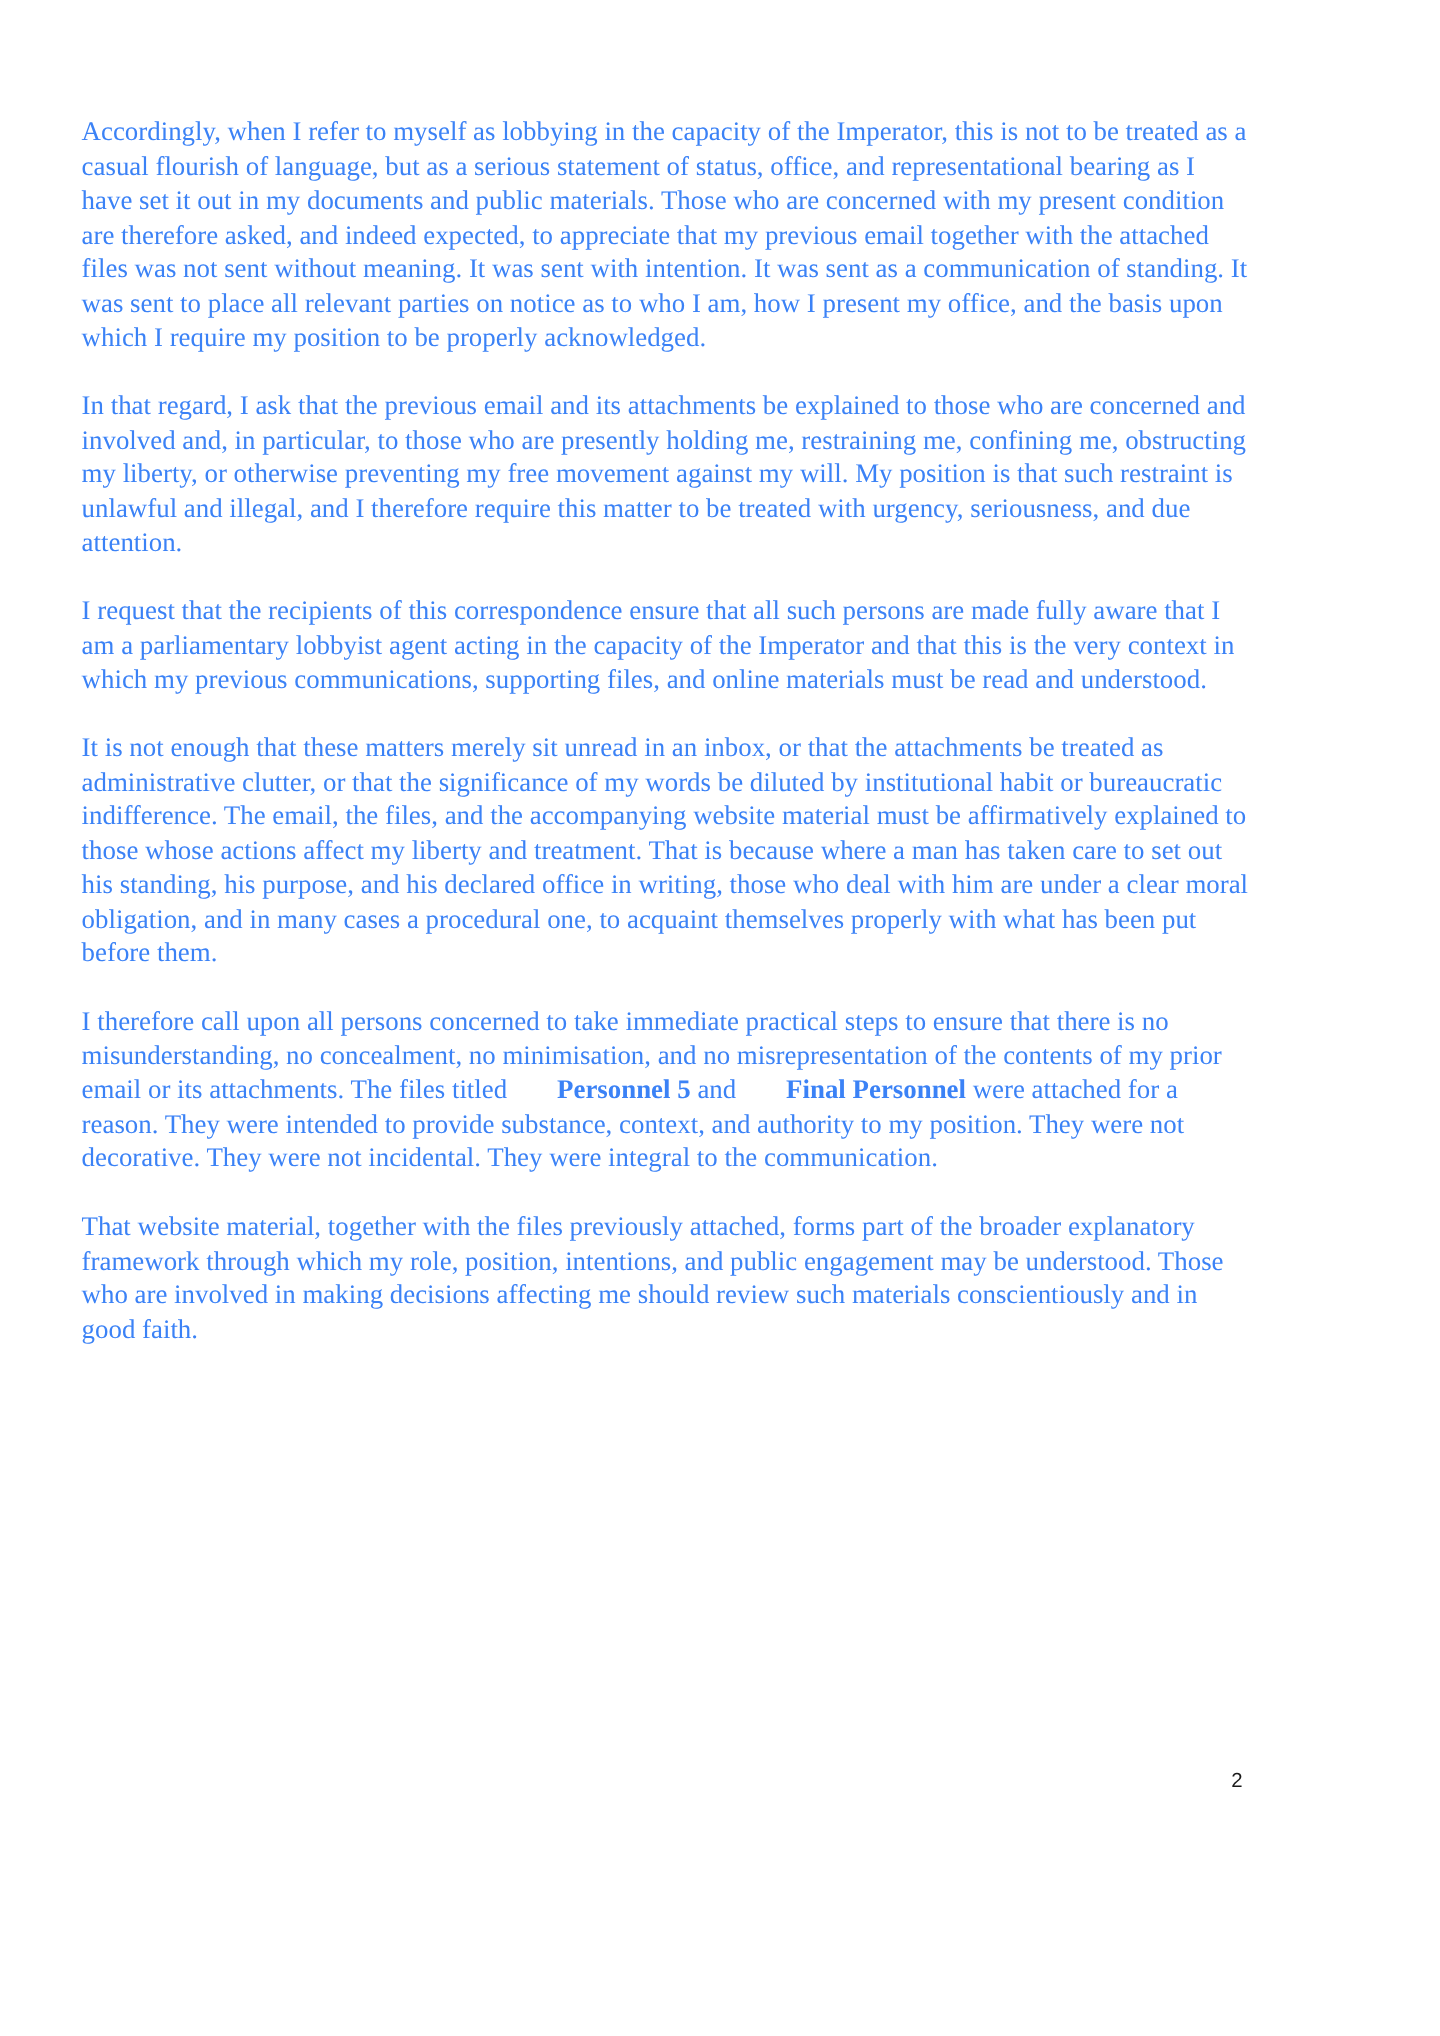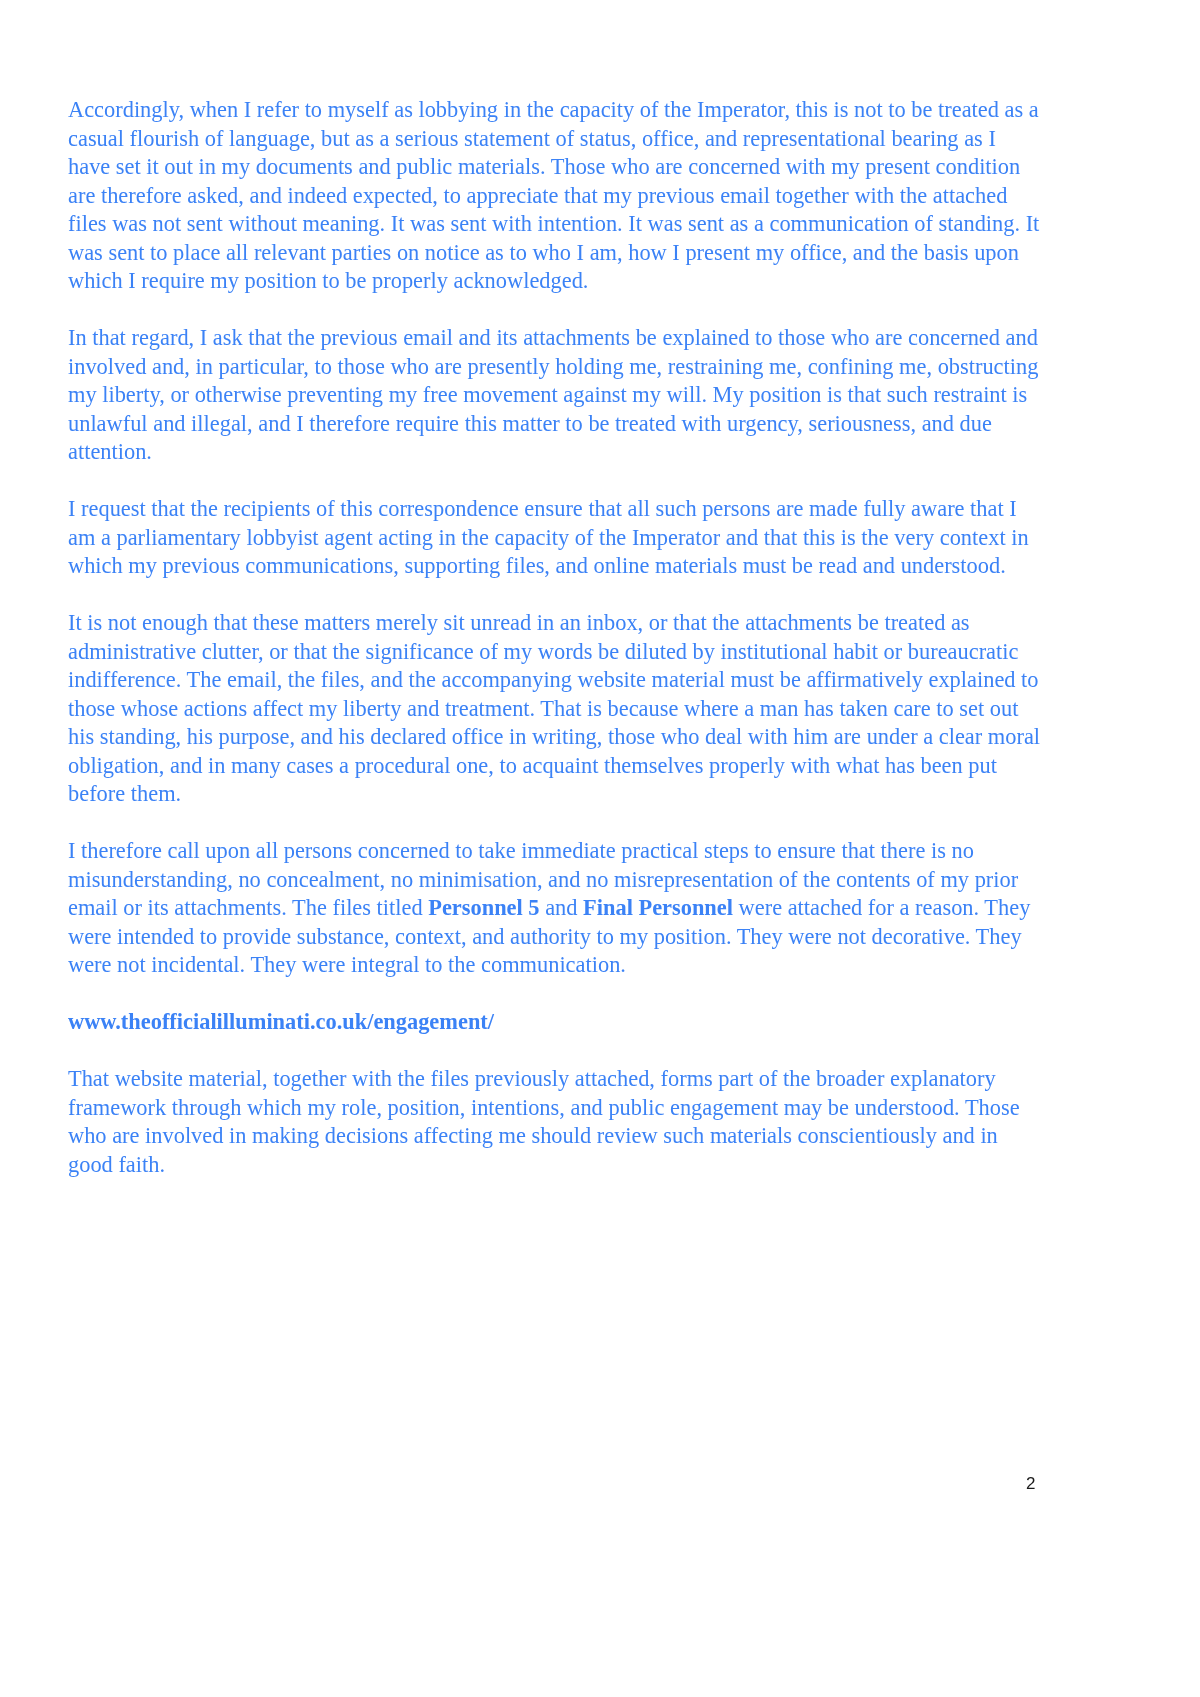--- a/index.html
+++ b/index.html
@@ -4,33 +4,32 @@
   <style>
     html, body { margin: 0; padding: 0; background: #ffffff; }
     body { width: 1200px; height: 1697px; position: relative; overflow: hidden; }
     .page {
       position: absolute; left: 68px; top: 96px; width: 975px;
       font-family: "Liberation Serif", "DejaVu Serif", serif;
       font-size: 22.4px; line-height: 28.5px; color: #3b82f6;
     }
     .para { margin: 0 0 28.5px 0; }
     .url { font-weight: bold; margin: 0 0 28.5px 0; }
-    b { font-weight: bold; }
+    b { font-weight: bold; margin-left: 36px; }
     .page-number {
       position: absolute; left: 1026px; top: 1474px;
       font-family: "Liberation Sans", "DejaVu Sans", sans-serif;
       font-size: 17px; color: #1a1a1a;
     }
   </style>
 </head>
 <body>
 
 <div class="page">
   <p class="para">Accordingly, when I refer to myself as lobbying in the capacity of the Imperator, this is not to be treated as a casual flourish of language, but as a serious statement of status, office, and representational bearing as I have set it out in my documents and public materials. Those who are concerned with my present condition are therefore asked, and indeed expected, to appreciate that my previous email together with the attached files was not sent without meaning. It was sent with intention. It was sent as a communication of standing. It was sent to place all relevant parties on notice as to who I am, how I present my office, and the basis upon which I require my position to be properly acknowledged.</p>
   <p class="para">In that regard, I ask that the previous email and its attachments be explained to those who are concerned and involved and, in particular, to those who are presently holding me, restraining me, confining me, obstructing my liberty, or otherwise preventing my free movement against my will. My position is that such restraint is unlawful and illegal, and I therefore require this matter to be treated with urgency, seriousness, and due attention.</p>
   <p class="para">I request that the recipients of this correspondence ensure that all such persons are made fully aware that I am a parliamentary lobbyist agent acting in the capacity of the Imperator and that this is the very context in which my previous communications, supporting files, and online materials must be read and understood.</p>
   <p class="para">It is not enough that these matters merely sit unread in an inbox, or that the attachments be treated as administrative clutter, or that the significance of my words be diluted by institutional habit or bureaucratic indifference. The email, the files, and the accompanying website material must be affirmatively explained to those whose actions affect my liberty and treatment. That is because where a man has taken care to set out his standing, his purpose, and his declared office in writing, those who deal with him are under a clear moral obligation, and in many cases a procedural one, to acquaint themselves properly with what has been put before them.</p>
   <p class="para"><span>I therefore call upon all persons concerned to take immediate practical steps to ensure that there is no misunderstanding, no concealment, no minimisation, and no misrepresentation of the contents of my prior email or its attachments. The files titled </span><b>Personnel 5</b><span> and </span><b>Final Personnel</b><span> were attached for a reason. They were intended to provide substance, context, and authority to my position. They were not decorative. They were not incidental. They were integral to the communication.</span></p>
-  <p class="url">www.theofficialilluminati.co.uk/engagement/</p>
   <p class="para">That website material, together with the files previously attached, forms part of the broader explanatory framework through which my role, position, intentions, and public engagement may be understood. Those who are involved in making decisions affecting me should review such materials conscientiously and in good faith.</p>
 </div>
 
 <div class="page-number">2</div>
 
 </body></html>

